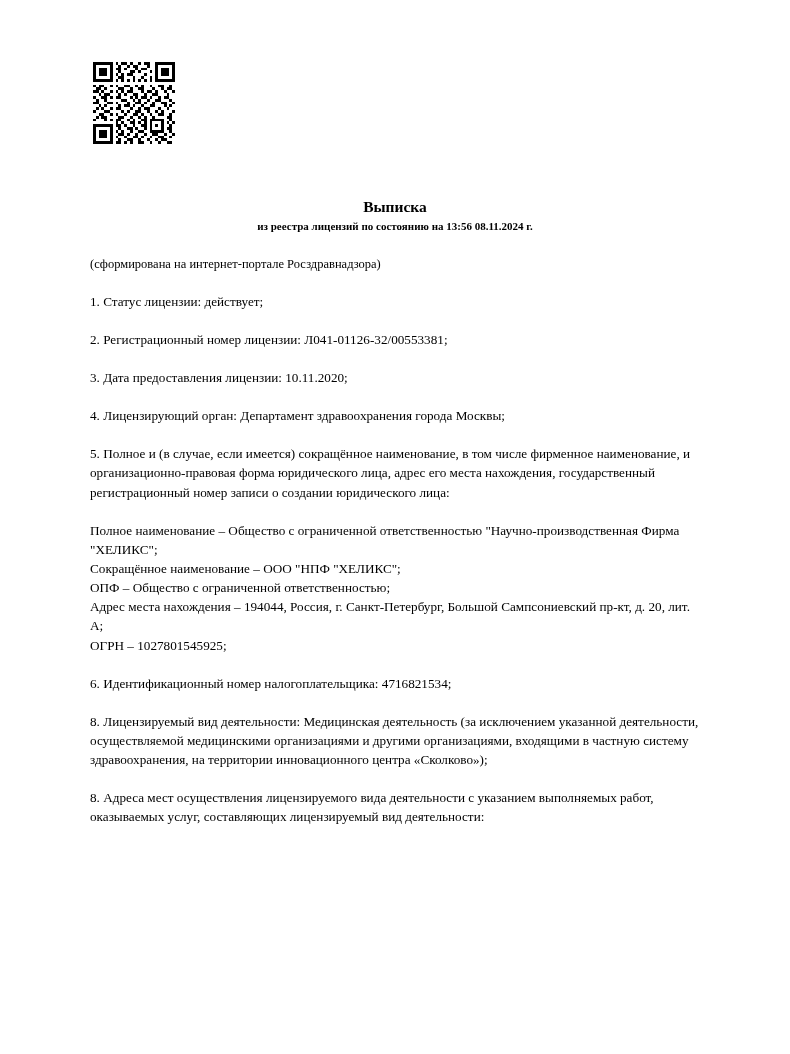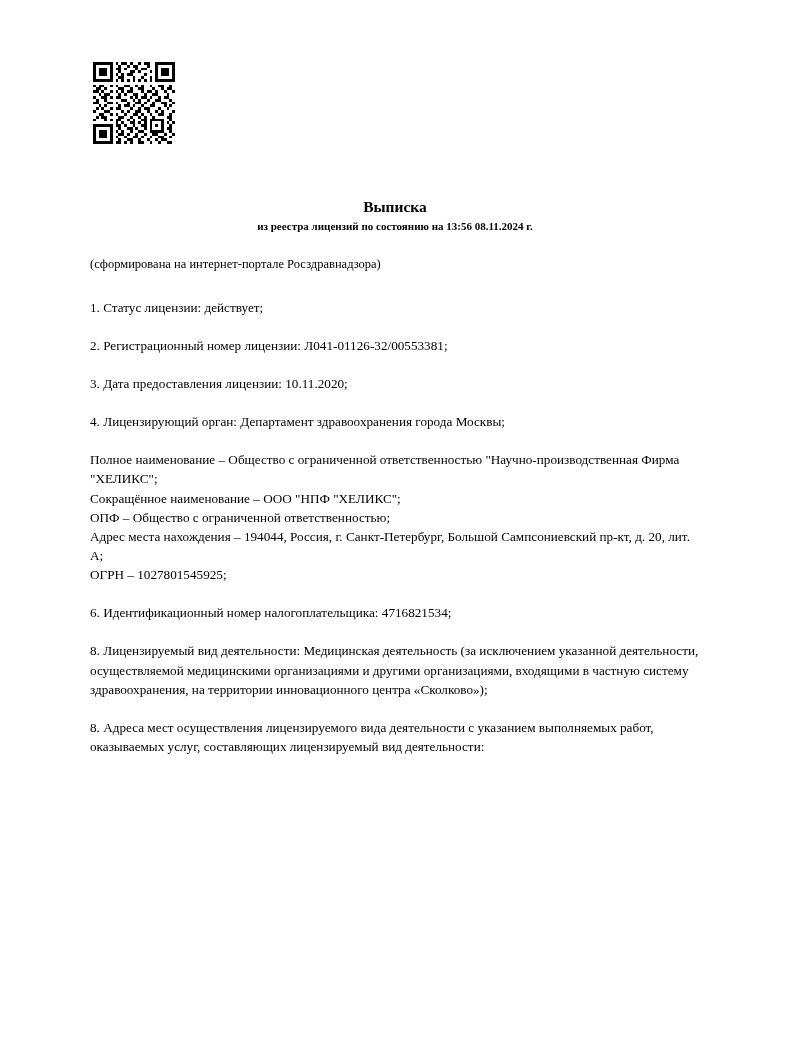--- a/index.html
+++ b/index.html
@@ -44,21 +44,21 @@
   .title-line2 {
     font-size: 11px;
     font-weight: bold;
     line-height: 1.5;
   }
   .subtitle {
     margin-top: 22px;
     font-size: 12.5px;
   }
   .content {
-    margin-top: 26px;
+    margin-top: 20px;
   }
   .para {
     font-size: 13.2px;
     line-height: 1.45;
     margin: 0 0 19px 0;
     text-align: left;
   }
   .block-lines {
     font-size: 13.2px;
     line-height: 1.45;
@@ -312,20 +312,21 @@
   </div>
 
   <div class="subtitle">(сформирована на интернет-портале Росздравнадзора)</div>
 
   <div class="content">
 
     <p class="para">1. Статус лицензии: действует;</p>
     <p class="para">2. Регистрационный номер лицензии: Л041-01126-32/00553381;</p>
     <p class="para">3. Дата предоставления лицензии: 10.11.2020;</p>
     <p class="para">4. Лицензирующий орган: Департамент здравоохранения города Москвы;</p>
+    <p class="para">5. Полное и (в случае, если имеется) сокращённое наименование, в том числе фирменное наименование, и организационно-правовая форма юридического лица, адрес его места нахождения, государственный регистрационный номер записи о создании юридического лица:</p>
 
     <div class="block-lines">
       <div>Полное наименование – Общество с ограниченной ответственностью "Научно-производственная Фирма "ХЕЛИКС";</div>
       <div>Сокращённое наименование – ООО "НПФ "ХЕЛИКС";</div>
       <div>ОПФ – Общество с ограниченной ответственностью;</div>
       <div>Адрес места нахождения – 194044, Россия, г. Санкт-Петербург, Большой Сампсониевский пр-кт, д. 20, лит. А;</div>
       <div>ОГРН – 1027801545925;</div>
     </div>
 
     <p class="para">6. Идентификационный номер налогоплательщика: 4716821534;</p>

